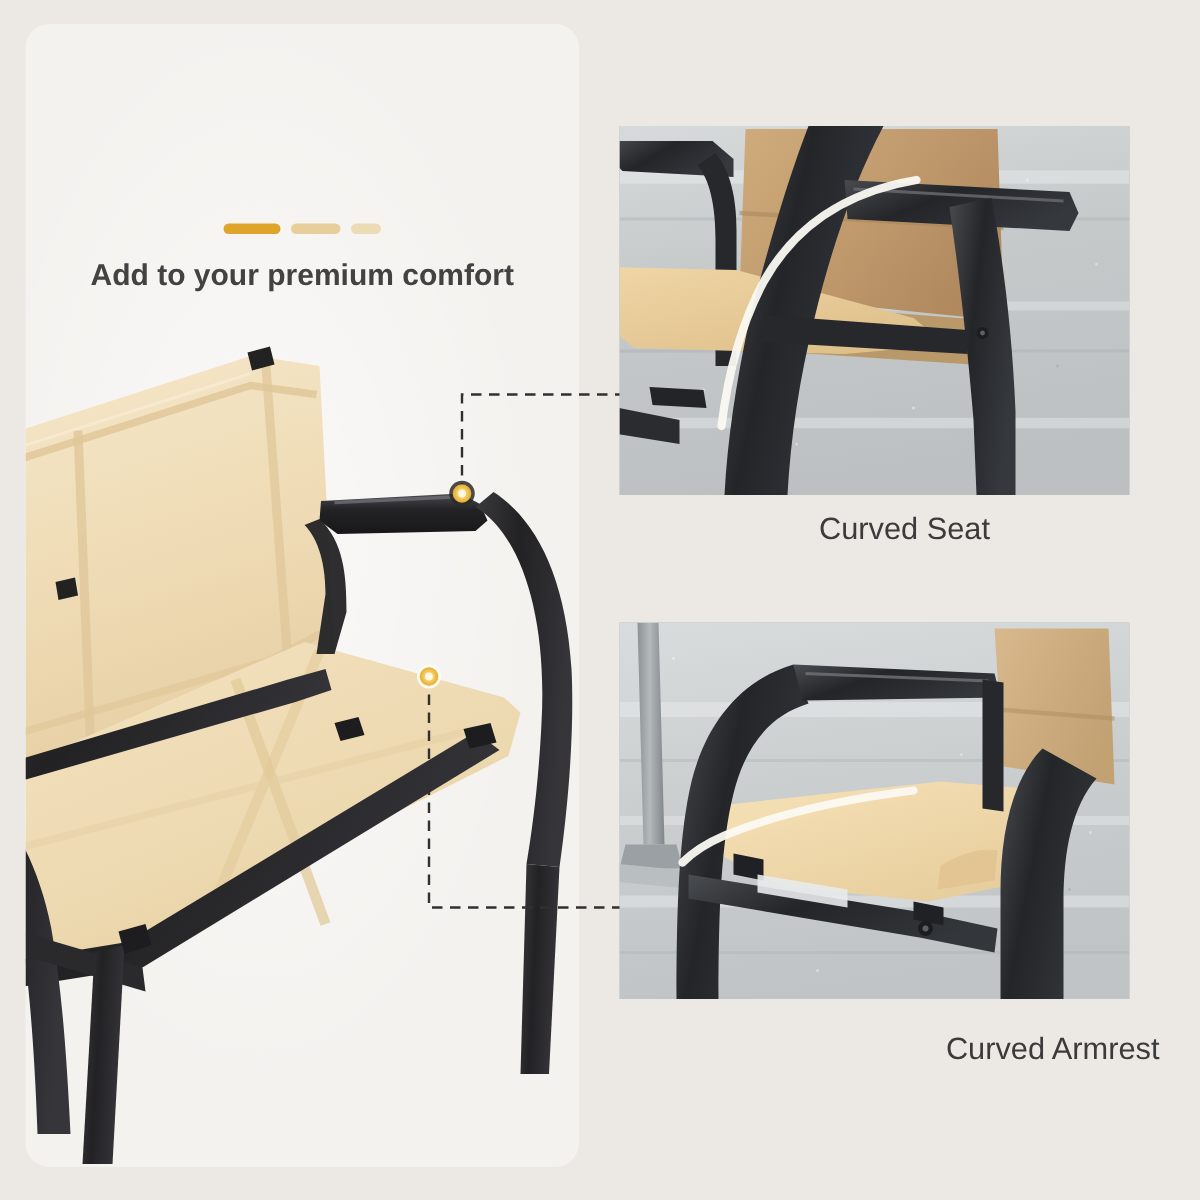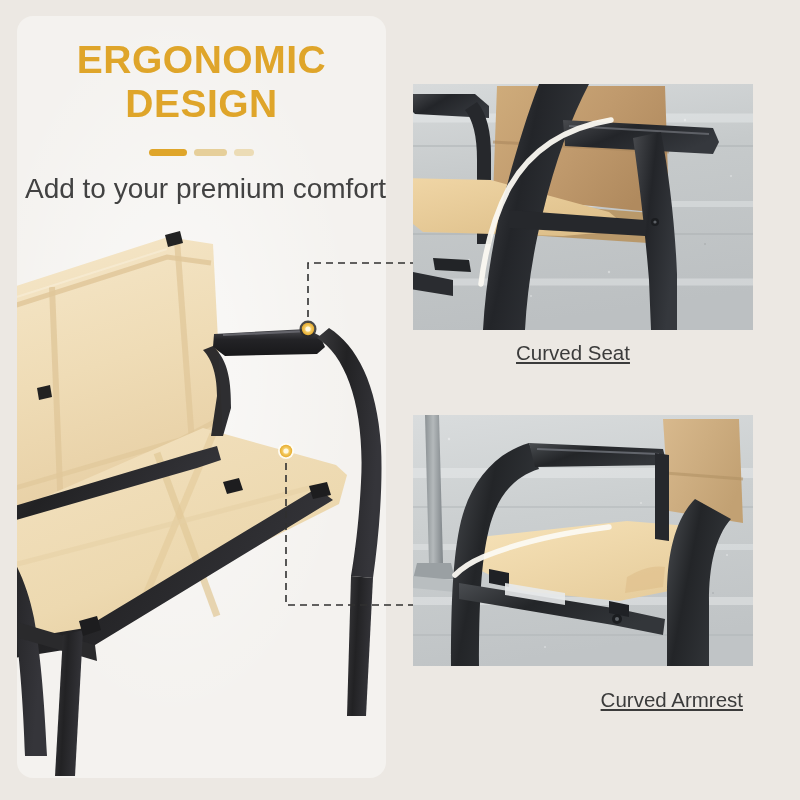--- a/index.html
+++ b/index.html
@@ -68,24 +68,24 @@
   }
   .dash { height: 7px; border-radius: 4px; }
   .dash.d1 { width: 38px; background: #dfa52a; }
   .dash.d2 { width: 33px; background: #e6cf9a; }
   .dash.d3 { width: 20px; background: #ecdcb6; }
 
   .hero-sub {
     position: absolute;
     left: 0; right: 0;
     top: 157px;
-    text-align: right;
+    text-align: center;
     color: #424242;
-    font-size: 28px;
-    font-weight: 400;
+    font-size: 20px;
+    font-weight: 700;
     z-index: 4;
   }
 
   
   .bench-wrap {
     position: absolute;
     left: 0; top: 0;
     width: 369px; height: 762px;
     z-index: 2;
   }
@@ -103,28 +103,27 @@
   .panel {
     position: absolute;
     overflow: hidden;
     background: #b9bcbd;
   }
   .panel-top { left: 413px; top: 84px; width: 340px; height: 246px; }
   .panel-bot { left: 413px; top: 415px; width: 340px; height: 251px; }
 
   .caption {
     position: absolute;
-    left: 403px;
+    left: 433px;
     width: 340px;
     text-align: center;
     color: #3b3b3b;
     font-size: 20.5px;
     font-weight: 400;
     z-index: 5;
-    text-decoration: underline;
   }
   .caption-top { top: 341px; }
   .caption-bot { top: 688px; text-align: right; }
 
   .panel svg { display: block; }
 </style>
 </head>
 <body>
 
 <div id="stage">
@@ -201,24 +200,20 @@
         <path d="M 0 606 L 78 629 L 80 645 L 2 622 Z" fill="#2a2a2c"></path>
       </g>
 
       <path d="M 46 619 L 66 614 L 58 760 L 38 760 Z" fill="url(#metalDark)"></path>
 
       <path d="M 62 605 L 80 600 L 84 614 L 66 620 Z" fill="#1d1d1f"></path>
       <path d="M 206 466 L 222 462 L 226 474 L 210 478 Z" fill="#1d1d1f"></path>
       <path d="M 292 470 L 310 466 L 314 479 L 296 483 Z" fill="#1d1d1f"></path>
     </svg>
 
-    <div class="hero-title">
-      <span>ERGONOMIC</span>
-      <span class="l2">DESIGN</span>
-    </div>
 
     <div class="divider">
       <span class="dash d1"></span>
       <span class="dash d2"></span>
       <span class="dash d3"></span>
     </div>
 
     <div class="hero-sub">Add to your premium comfort</div>
   </div>
 

